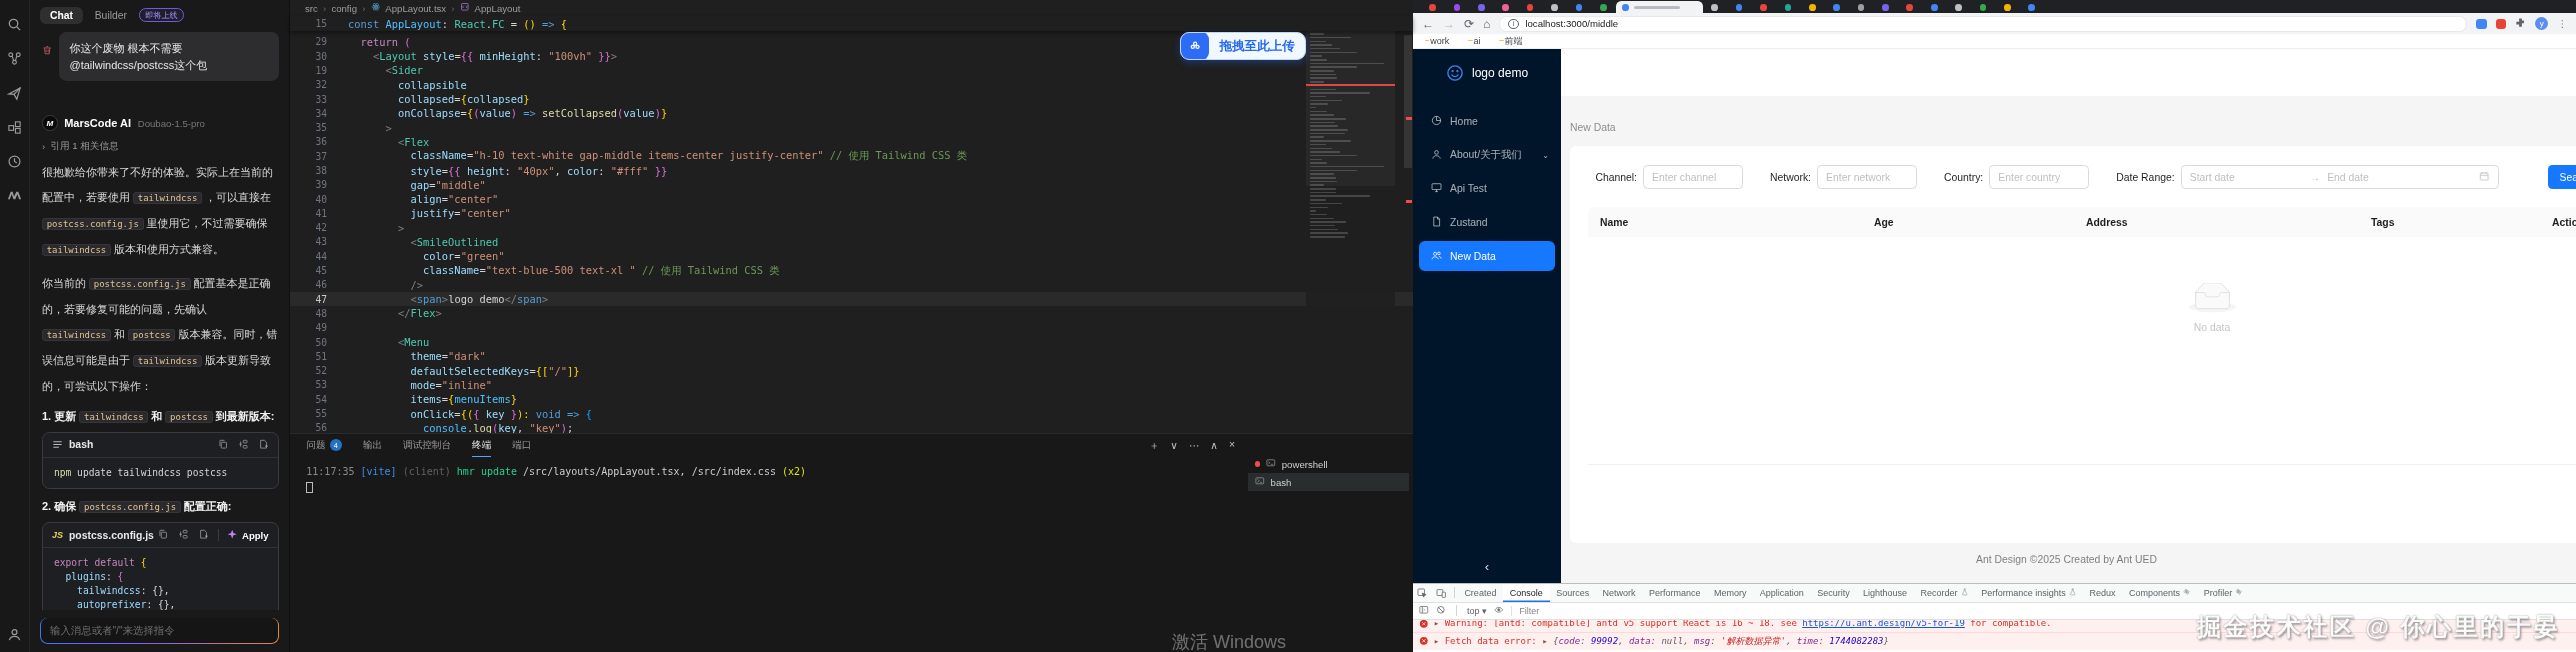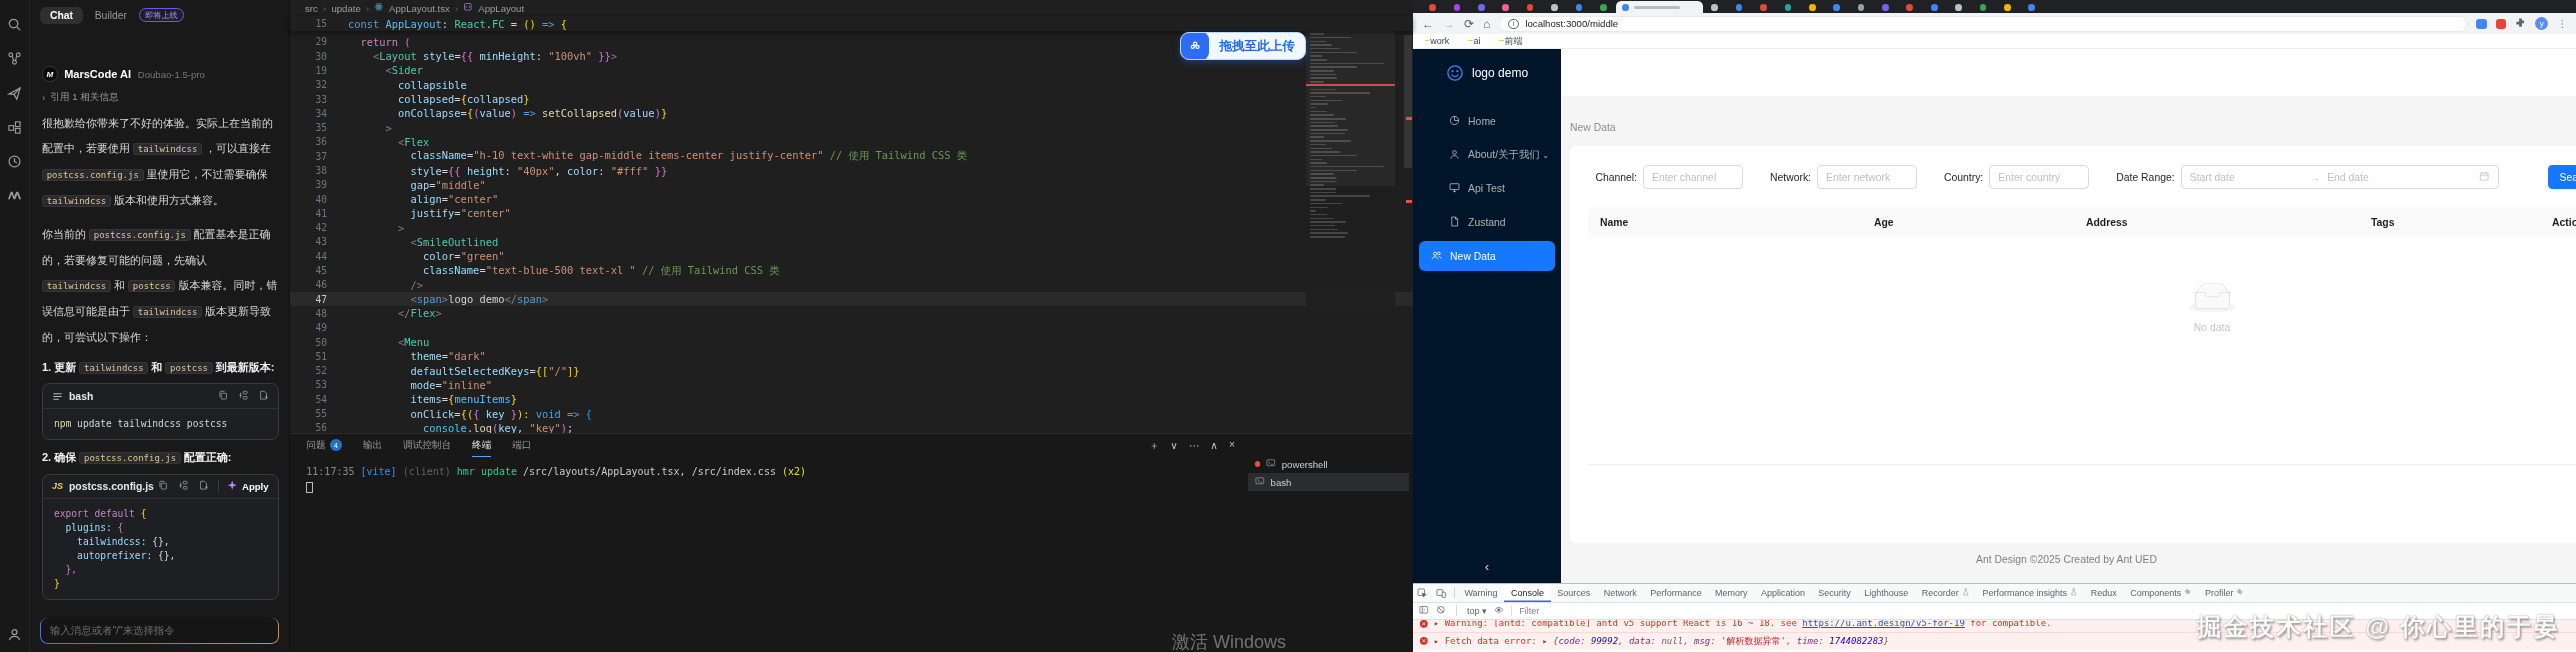--- a/index.html
+++ b/index.html
@@ -114,21 +114,21 @@
 .bmitem{display:flex;gap:5.2px;align-items:center}
 .folder{width:9.6px;height:7.4px;background:#f6c244;border-radius:0.7px;position:relative}
 .folder:before{content:"";position:absolute;top:-1.5px;left:0;width:4.4px;height:1.5px;background:#f6c244;border-radius:0.7px 0.7px 0 0}
 
 
 .page{position:absolute;top:49px;left:0;right:0;height:534px;background:#f5f5f5;overflow:hidden}
 .sider{position:absolute;left:0;top:0;width:148px;height:100%;background:#001529;z-index:2}
 .logo-row{height:47px;display:flex;align-items:center;justify-content:center;gap:8.1px;color:#fff;font-size:12px}
 .logo-row svg{width:18px;height:18px;color:#3b82f6}
 .menu{margin-top:10.4px}
-.mitem{height:30px;margin:0 0 3.7px;display:flex;align-items:center;gap:8.1px;padding-left:36px;color:rgba(255,255,255,.65);font-size:10.4px;position:relative}
+.mitem{height:30px;margin:0 0 3.7px;display:flex;align-items:center;gap:8.1px;padding-left:18px;color:rgba(255,255,255,.65);font-size:10.4px;position:relative}
 .mitem svg{width:11px;height:11px;flex:none}
 .mitem .chev{position:absolute;right:12px;font-size:8.1px}
 .mitem.sel{margin:0 6px 3.7px;border-radius:6px;background:#1677ff;color:#fff;padding-left:12px}
 .strigger{position:absolute;bottom:0;left:0;width:148px;height:33px;display:flex;align-items:center;justify-content:center;color:rgba(255,255,255,.85);font-size:13.3px}
 .chead{position:absolute;left:148px;right:0;top:0;height:47px;background:#fff}
 .ctitle{position:absolute;left:157px;top:73px;color:rgba(0,0,0,.45);font-size:10.4px}
 .card{position:absolute;left:157px;top:97px;width:1280px;height:397px;background:#fff;border-radius:6px;padding:19px 0 0 18px;overflow:hidden}
 .formrow{display:flex;align-items:center;gap:6px;margin-left:7.4px}
 .fgroup{display:flex;align-items:center;gap:6px;margin-right:21px}
 .flabel{font-size:10.4px;color:rgba(0,0,0,.88);white-space:nowrap}
@@ -159,21 +159,21 @@
 .dtab svg{width:7.4px;height:7.4px;opacity:.75}
 .dtoolbar{height:17px;display:flex;align-items:center;gap:7.4px;padding:0 6px;border-bottom:0.7px solid #e0e0e0;color:#5f6368;font-size:9px;background:#fff}
 .dtoolbar svg{width:9.6px;height:9.6px}
 .filterbox{border-left:0.7px solid #e0e0e0;padding-left:7.4px;color:#80868b;flex:1}
 .crows{position:absolute;top:36px;left:0;right:0;bottom:0;overflow:hidden}
 .crow{min-height:17px;background:#fff0f0;border-top:0.7px solid #ffd7d7;display:flex;align-items:flex-start;gap:5.2px;padding:2.2px 6px;font-family:"DejaVu Sans Mono",monospace;font-size:9px;color:#d93025}
 .crow:first-child{margin-top:-5.2px}
 .erricon{flex:none;width:9.6px;height:9.6px;margin-top:0.7px}
 .t-err{color:#d93025}.t-lnk{color:#1558d6;text-decoration:underline}.t-exp{color:#8a4a44}
 .t-obj{color:#5f6368;font-style:italic}.t-key{color:#7b2d90;font-style:italic}
-.t-num{color:#1c00cf;font-style:italic}.t-kwv{color:#5f6368;font-style:italic}.t-strv{color:#c5221f;}
+.t-num{color:#1c00cf;font-style:italic}.t-kwv{color:#5f6368;font-style:italic}.t-strv{color:#c5221f;font-style:italic}
 .jjwm{position:absolute;right:16.3px;bottom:10.4px;font-size:24.4px;font-weight:700;color:#fafafa;letter-spacing:2.2px;text-shadow:0 0 1.5px #8d8d8d,1.5px 2.2px 2.2px rgba(0,0,0,.35);z-index:6;white-space:nowrap}
 </style>
 </head>
 <body>
 
 <div class="screen">
 
   <div class="abar" id="abar">
       <div class="aicon">
         <svg viewBox="0 0 16 16" fill="none" stroke="currentColor" stroke-width="1.4">
@@ -223,20 +223,26 @@
       </div>
     </div>
 
   <div class="chat">
     <div class="chat-head">
       <span class="tab-chat">Chat</span>
       <span class="tab-builder">Builder</span>
       <span class="soon-badge">即将上线</span>
     </div>
     <div class="chat-scroll">
+      <div class="bubble-row">
+        <span class="trash"><svg viewBox="0 0 16 16" fill="none" stroke="currentColor" stroke-width="1.3">
+              <path d="M2.5 4.5h11M6.5 2.5h3M4 4.5l.8 9h6.4l.8-9M6.5 7v4M9.5 7v4"></path>
+            </svg></span>
+        <div class="bubble">你这个废物 根本不需要  @tailwindcss/postcss这个包</div>
+      </div>
       <div class="ai-head">
         <span class="ai-avatar">M</span>
         <span class="ai-name">MarsCode AI</span>
         <span class="ai-model">Doubao-1.5-pro</span>
       </div>
       <div class="ref-row">
         <span>›</span>
         <span>引用 1 相关信息</span>
       </div>
       <div id="ai-blocks">
@@ -328,21 +334,21 @@
     </div>
     <div class="chat-input">
       <div class="chat-input-inner">输入消息或者"/"来选择指令</div>
     </div>
   </div>
 
   <div class="ecol">
     <div class="crumb" id="crumb">
         <span>src</span>
         <span class="sep">›</span>
-        <span>update</span>
+        <span>config</span>
         <span class="sep">›</span>
         <span><svg viewBox="0 0 16 16" fill="none" stroke="#519aba" stroke-width="1">
             <circle cx="8" cy="8" r="1.3" fill="#519aba"></circle>
             <ellipse cx="8" cy="8" rx="6.5" ry="2.6"></ellipse>
             <ellipse cx="8" cy="8" rx="6.5" ry="2.6" transform="rotate(60 8 8)"></ellipse>
             <ellipse cx="8" cy="8" rx="6.5" ry="2.6" transform="rotate(120 8 8)"></ellipse>
           </svg></span>
         <span>AppLayout.tsx</span>
         <span class="sep">›</span>
         <span><svg viewBox="0 0 16 16" fill="none" stroke="#b180d7" stroke-width="1.2">
@@ -822,21 +828,21 @@
             </svg>
           </span>
         <span class="dticon">
             <svg viewBox="0 0 16 16" fill="none" stroke="currentColor" stroke-width="1.2">
               <rect x="1.5" y="2.5" width="9" height="9" rx="1"></rect>
               <rect x="9.5" y="6.5" width="5" height="8" rx="1" fill="#f8f9f9"></rect>
             </svg>
           </span>
         <span class="dsep"></span>
       <span class="dtab">
-            <span>Warning</span>
+            <span>Created</span>
           </span>
           <span class="dtab active">
             <span>Console</span>
           </span>
           <span class="dtab">
             <span>Sources</span>
           </span>
           <span class="dtab">
             <span>Network</span>
           </span>

